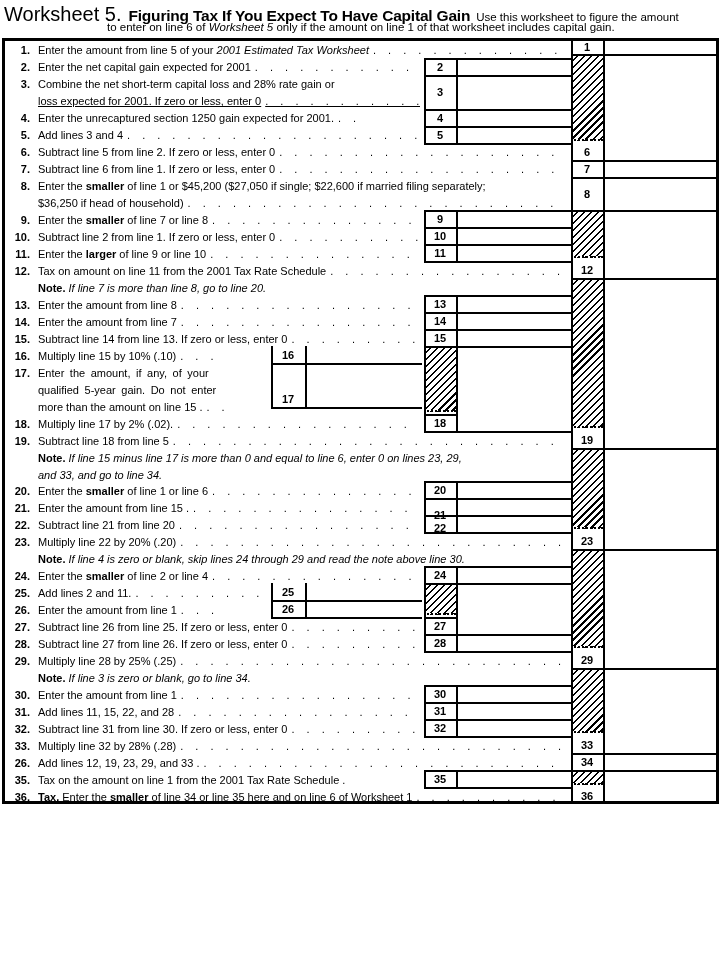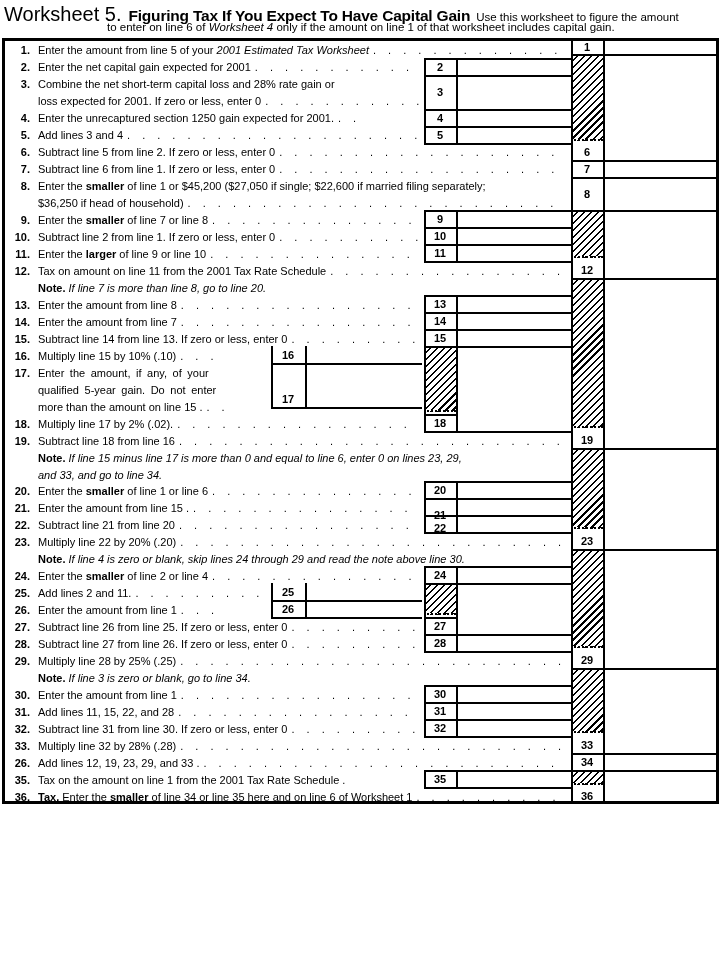--- a/index.html
+++ b/index.html
@@ -33,21 +33,21 @@
 <body>
 
 <div class="page">
 
   <div class="title-line1">
     <span class="t-label">Worksheet 5.</span>
     <span class="t-main">Figuring Tax If You Expect To Have Capital Gain</span>
     <span class="t-intro">Use this worksheet to figure the amount</span>
   </div>
   <div class="title-line2">
-    <span>to enter on line 6 of </span><i>Worksheet 4</i><span> only if the amount on line 1 of that worksheet includes capital gain.</span>
+    <span>to enter on line 6 of </span><i>Worksheet 5</i><span> only if the amount on line 1 of that worksheet includes capital gain.</span>
   </div>
 
   <div class="brect"></div>
 
   <div class="hatch" style="left:571px;top:54px;height:85px;"></div>
   <div class="hatch" style="left:571px;top:210px;height:46px;"></div>
   <div class="hatch" style="left:571px;top:278px;height:148px;"></div>
   <div class="hatch" style="left:571px;top:448px;height:79px;"></div>
   <div class="hatch" style="left:571px;top:549px;height:97px;"></div>
   <div class="hatch" style="left:571px;top:668px;height:63px;"></div>
@@ -169,21 +169,21 @@
   </div>
   <div class="row" style="top:60px;left:8px;width:412px;">
     <span class="num">2.</span>
     <span class="txt">Enter the net capital gain expected for 2001</span>
     <span class="dots">. . . . . . . . . . . . . . . . . . . . . . . . . . . . . . . . . . . . . . . .</span>
   </div>
   <div class="row" style="top:77px;left:8px;">
     <span class="num">3.</span>
     <span class="txt">Combine the net short-term capital loss and 28% rate gain or</span>
   </div>
-  <div class="row" style="top:94px;left:38px;width:382px;">
+  <div class="row" style="top:94px;left:38px;width:382px;text-decoration:underline;">
     <span class="txt">loss expected for 2001. If zero or less, enter 0</span>
     <span class="dots">. . . . . . . . . . . . . . . . . . . . . . . . . . . . . . . . . . . . . . . .</span>
   </div>
   <div class="row" style="top:111px;left:8px;width:412px;">
     <span class="num">4.</span>
     <span class="txt">Enter the unrecaptured section 1250 gain expected for 2001.</span>
     <span class="dots">. .</span>
   </div>
   <div class="row" style="top:128px;left:8px;width:412px;">
     <span class="num">5.</span>
@@ -262,21 +262,21 @@
     <span class="txt">more than the amount on line 15 .</span>
     <span class="dots">. .</span>
   </div>
   <div class="row" style="top:417px;left:8px;width:412px;">
     <span class="num">18.</span>
     <span class="txt">Multiply line 17 by 2% (.02).</span>
     <span class="dots">. . . . . . . . . . . . . . . . . . . . . . . . . . . . . . . . . . . . . . . .</span>
   </div>
   <div class="row" style="top:434px;left:8px;width:558px;">
     <span class="num">19.</span>
-    <span class="txt">Subtract line 18 from line 16</span>
+    <span class="txt">Subtract line 18 from line 5</span>
     <span class="dots">. . . . . . . . . . . . . . . . . . . . . . . . . . . . . . . . . . . . . . . .</span>
   </div>
   <div class="row note" style="top:451px;left:38px;text-align:right;">
     <span class="txt"><b>Note.</b><i> If line 15 minus line 17 is more than 0 and equal to line 6, enter 0 on lines 23, 29,</i></span>
   </div>
   <div class="row note" style="top:468px;left:38px;">
     <span class="txt"><i>and 33, and go to line 34.</i></span>
   </div>
   <div class="row" style="top:484px;left:8px;width:412px;">
     <span class="num">20.</span>

